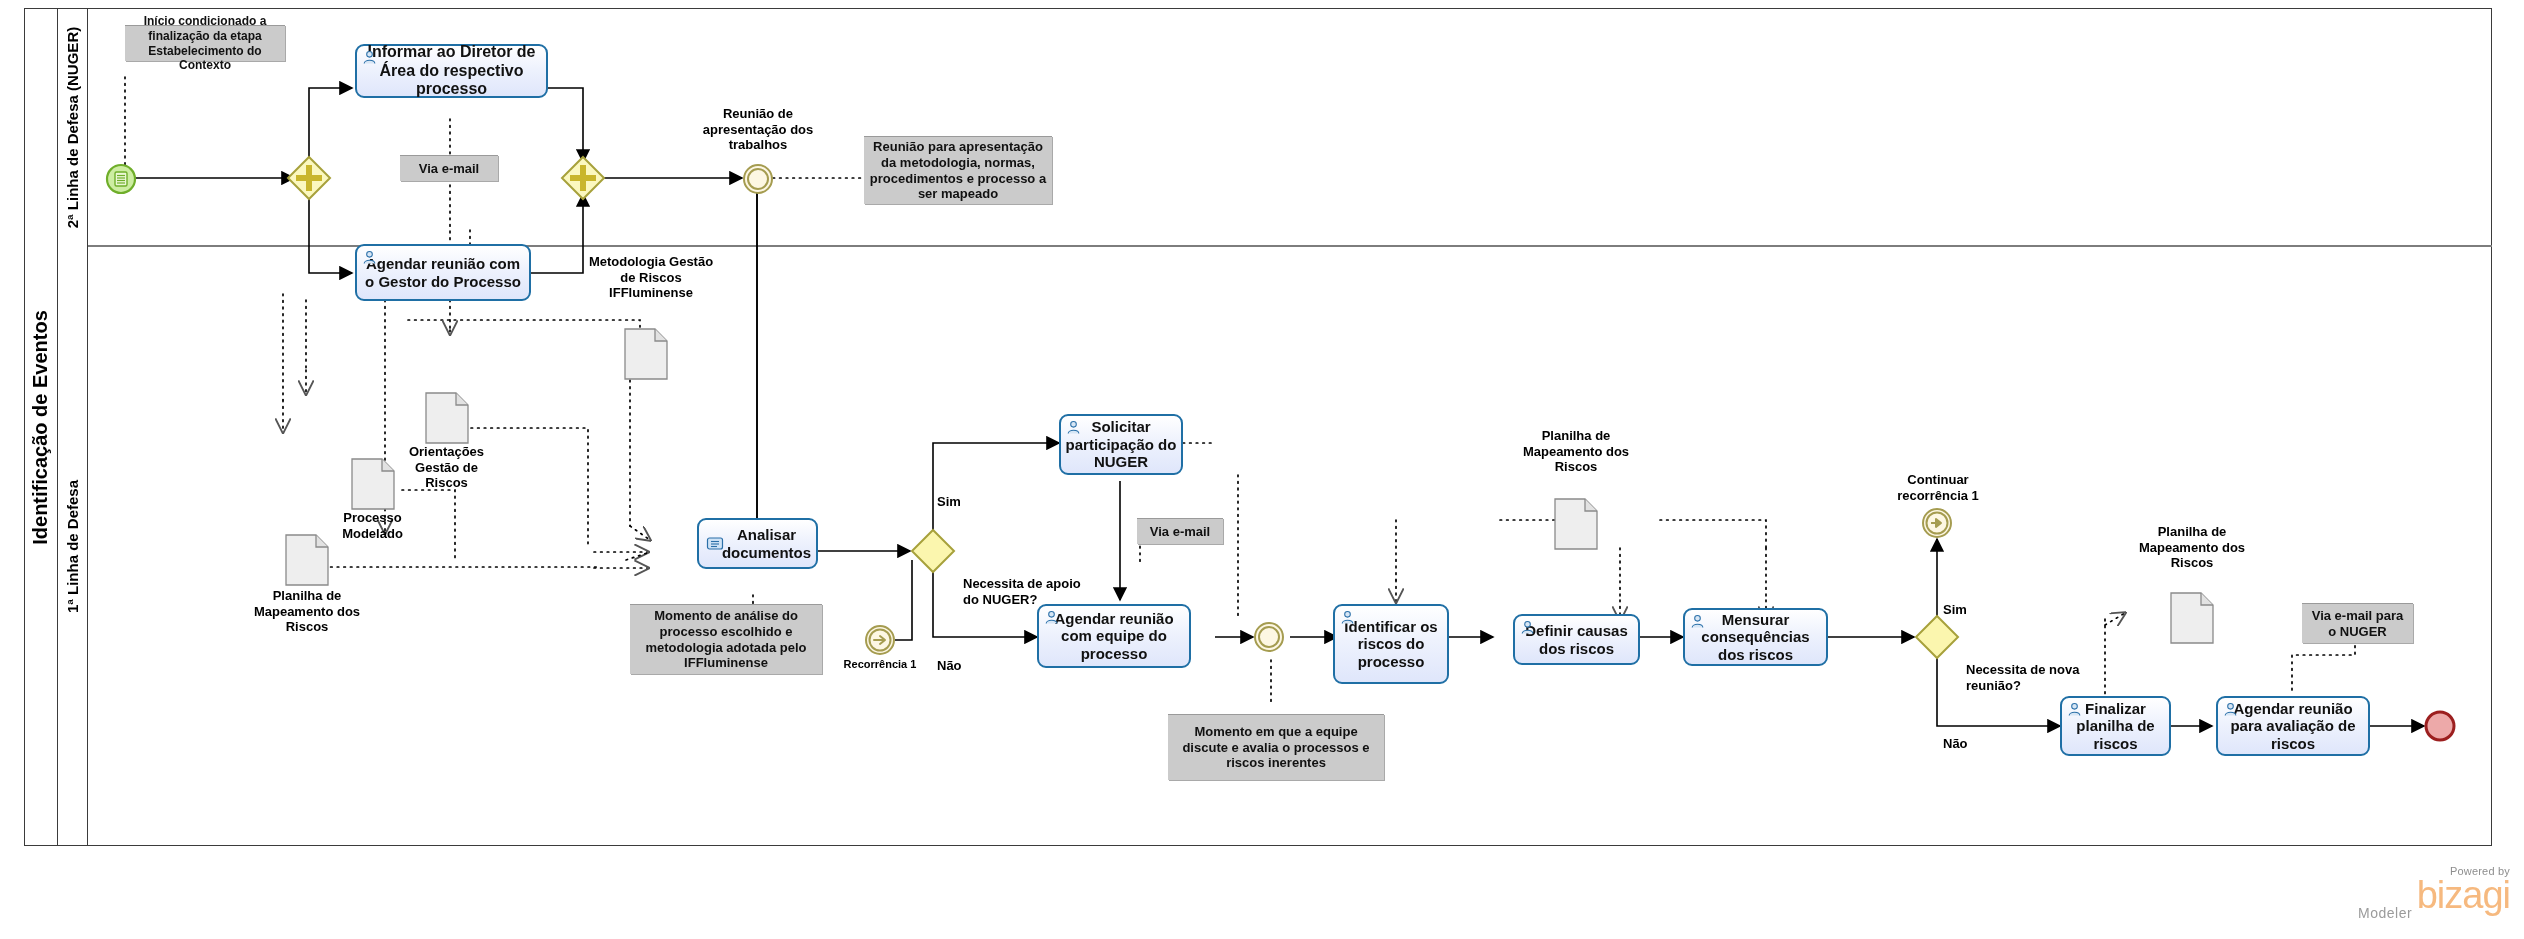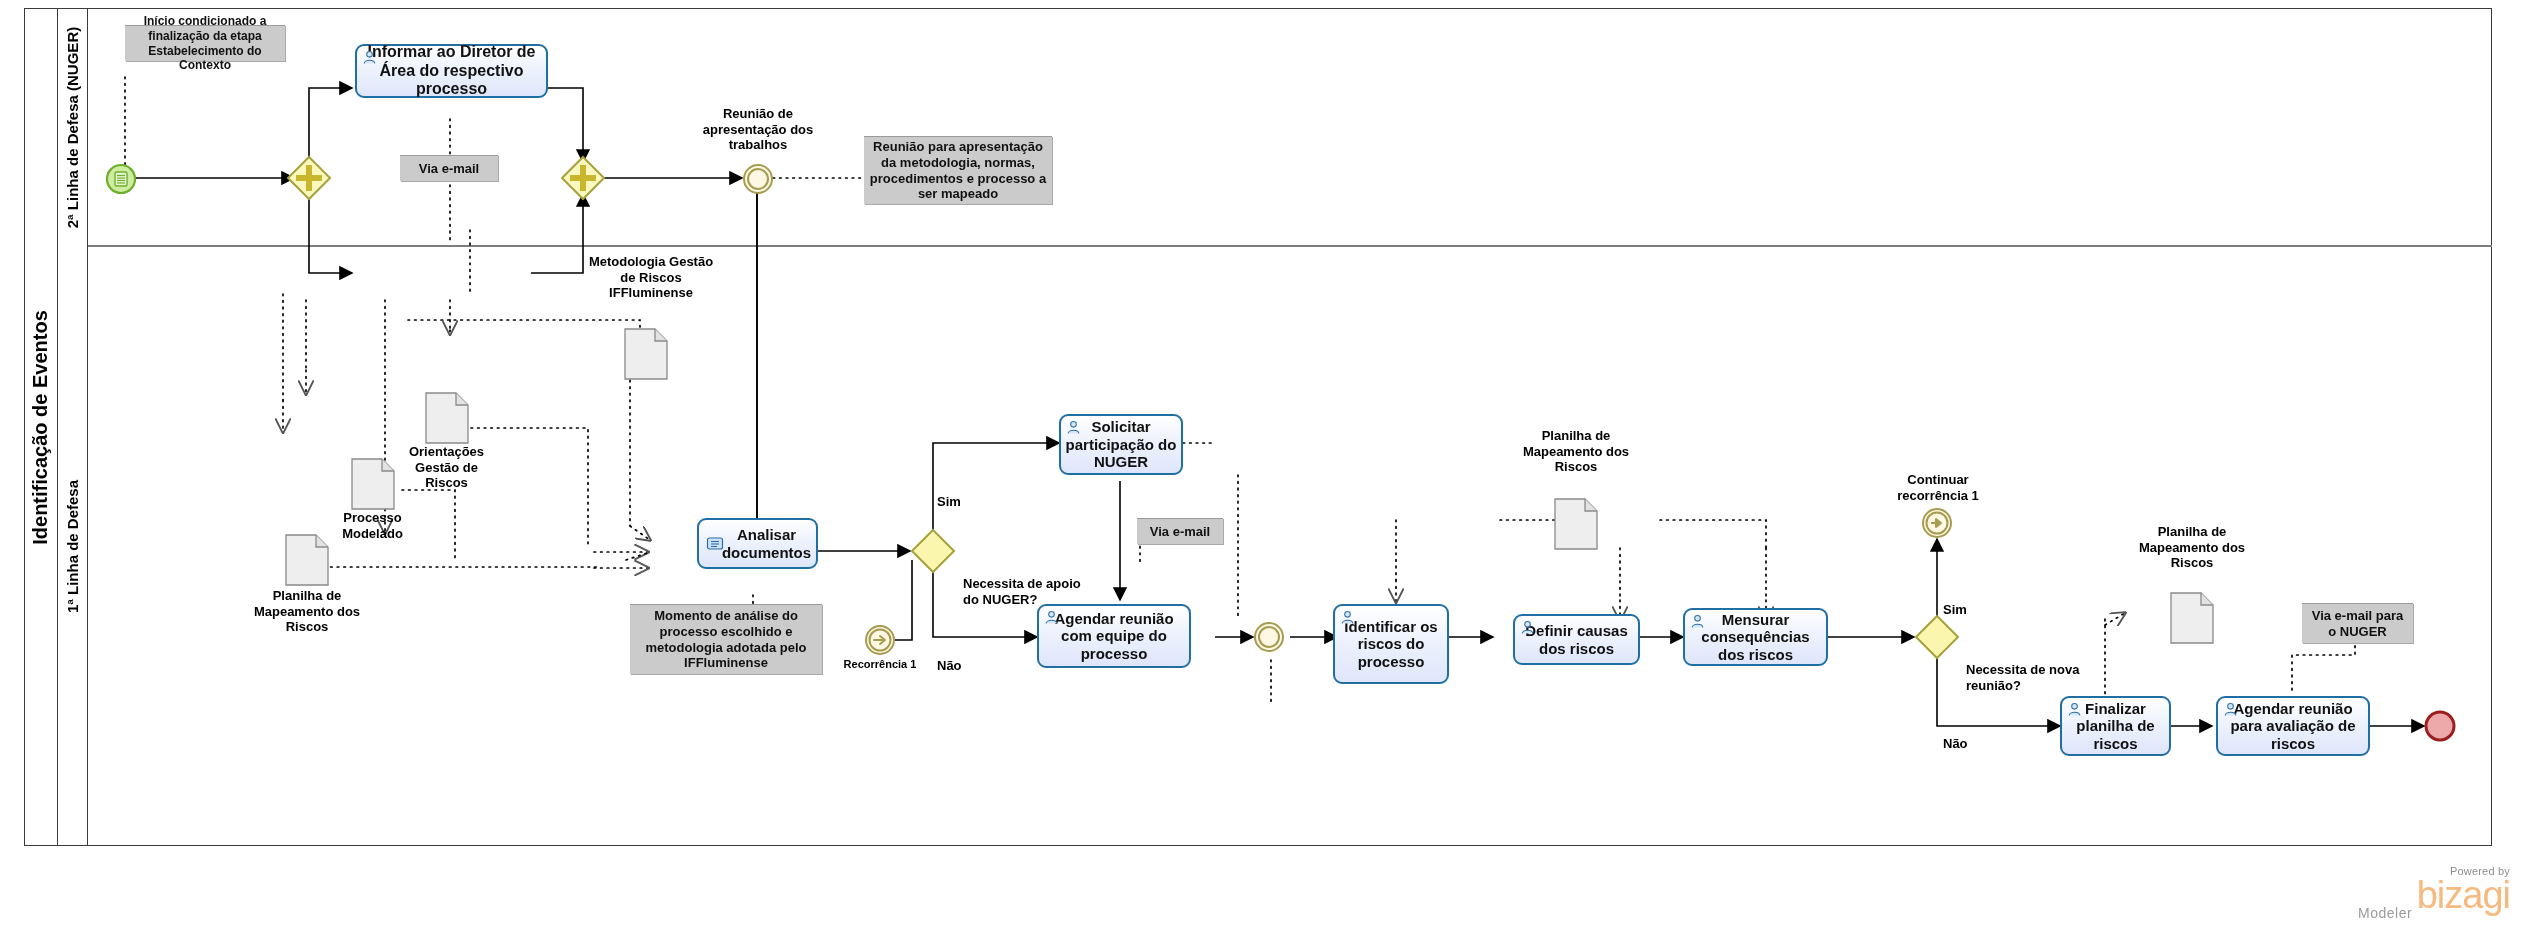--- a/index.html
+++ b/index.html
@@ -262,20 +262,27 @@
   <div class="lbl left" style="left:1943px;top:694px;width:40px;font-size:13px;">Não</div>
 
   <div class="task" style="left:355px;top:44px;width:193px;height:54px;font-size:16px;">
     <svg class="user-icon" viewBox="0 0 16 16">
       <circle cx="8" cy="4.6" r="3" fill="#d7e6f5" stroke="#2a6fa8" stroke-width="1.1"></circle>
       <path d="M2.3,14.5 C2.3,9.8 13.7,9.8 13.7,14.5" fill="#d7e6f5" stroke="#2a6fa8" stroke-width="1.1"></path>
     </svg>
     <span class="tlabel">Informar ao Diretor de Área do respectivo processo</span>
   </div>
 
+  <div class="task" style="left:355px;top:244px;width:176px;height:57px;font-size:15px;">
+    <svg class="user-icon" viewBox="0 0 16 16">
+      <circle cx="8" cy="4.6" r="3" fill="#d7e6f5" stroke="#2a6fa8" stroke-width="1.1"></circle>
+      <path d="M2.3,14.5 C2.3,9.8 13.7,9.8 13.7,14.5" fill="#d7e6f5" stroke="#2a6fa8" stroke-width="1.1"></path>
+    </svg>
+    <span class="tlabel">Agendar reunião com o Gestor do Processo</span>
+  </div>
 
   <div class="task" style="left:697px;top:518px;width:121px;height:51px;font-size:15px;padding-left:22px;">
     <svg class="script-icon" viewBox="0 0 18 18">
       <rect x="1.5" y="3" width="15" height="11" rx="2" fill="#cfe3f6" stroke="#2a6fa8" stroke-width="1.2"></rect>
       <g stroke="#2a6fa8" stroke-width="1.1">
           <line x1="5" y1="6.5" x2="13" y2="6.5"></line>
           <line x1="5" y1="9" x2="13" y2="9"></line>
           <line x1="5" y1="11.5" x2="11" y2="11.5"></line>
         </g>
     </svg>
@@ -352,20 +359,23 @@
 
   <div class="note" style="left:630px;top:604px;width:192px;height:70px;font-size:13px;">
     <span>Momento de análise do processo escolhido e metodologia adotada pelo IFFluminense</span>
   </div>
 
 
   <div class="note" style="left:1137px;top:518px;width:86px;height:26px;font-size:13px;">
     <span>Via e-mail</span>
   </div>
 
+  <div class="note" style="left:1168px;top:714px;width:216px;height:66px;font-size:13px;">
+    <span>Momento em que a equipe discute e avalia o processos e riscos inerentes</span>
+  </div>
 
   <div class="note" style="left:2302px;top:603px;width:111px;height:40px;font-size:13px;">
     <span>Via e-mail para o NUGER</span>
   </div>
 
   <div class="doc" style="left:624px;top:328px;">
     <svg width="44" height="52" viewBox="0 0 44 52">
       <path d="M1,1 H31 L43,13 V51 H1 Z" fill="#eeeeee" stroke="#8a8a8a" stroke-width="1.3"></path>
       <path d="M31,1 V13 H43" fill="#e2e2e2" stroke="#8a8a8a" stroke-width="1.3"></path>
     </svg>

